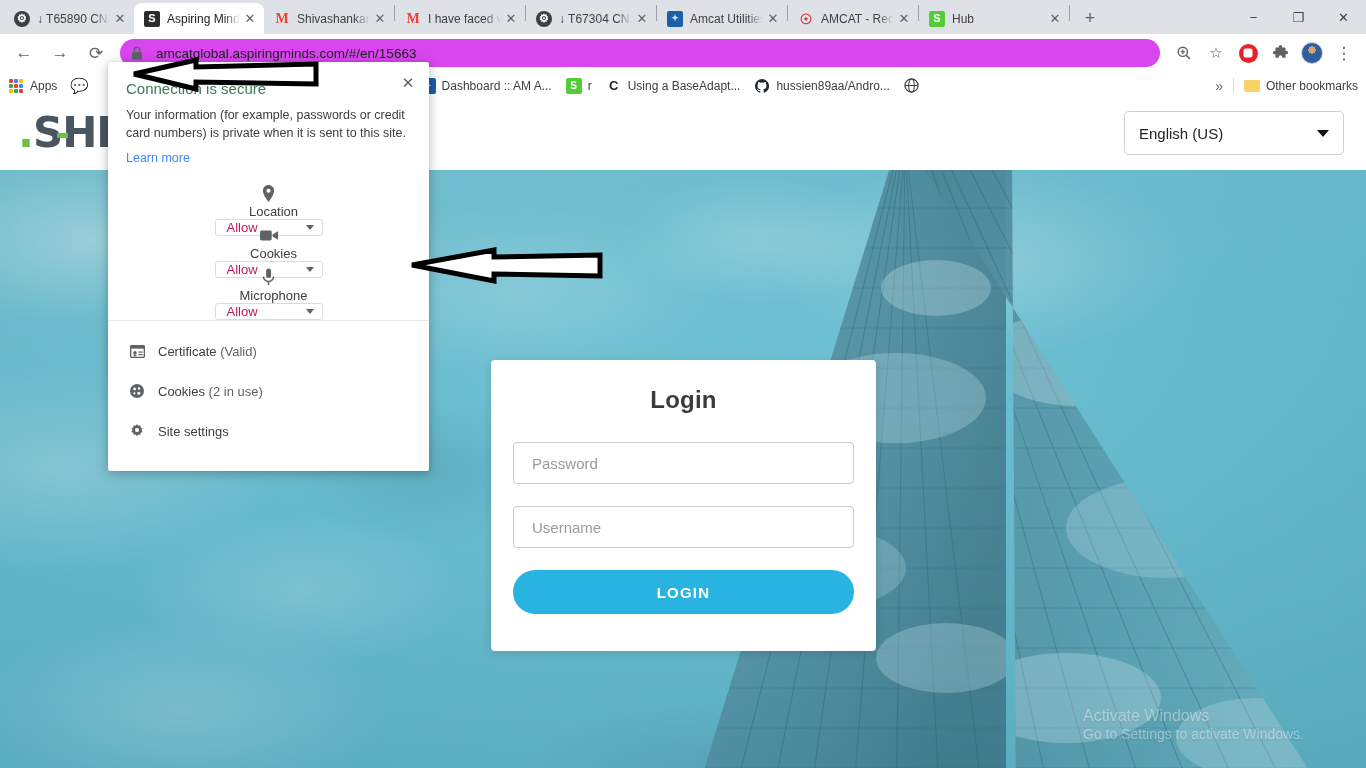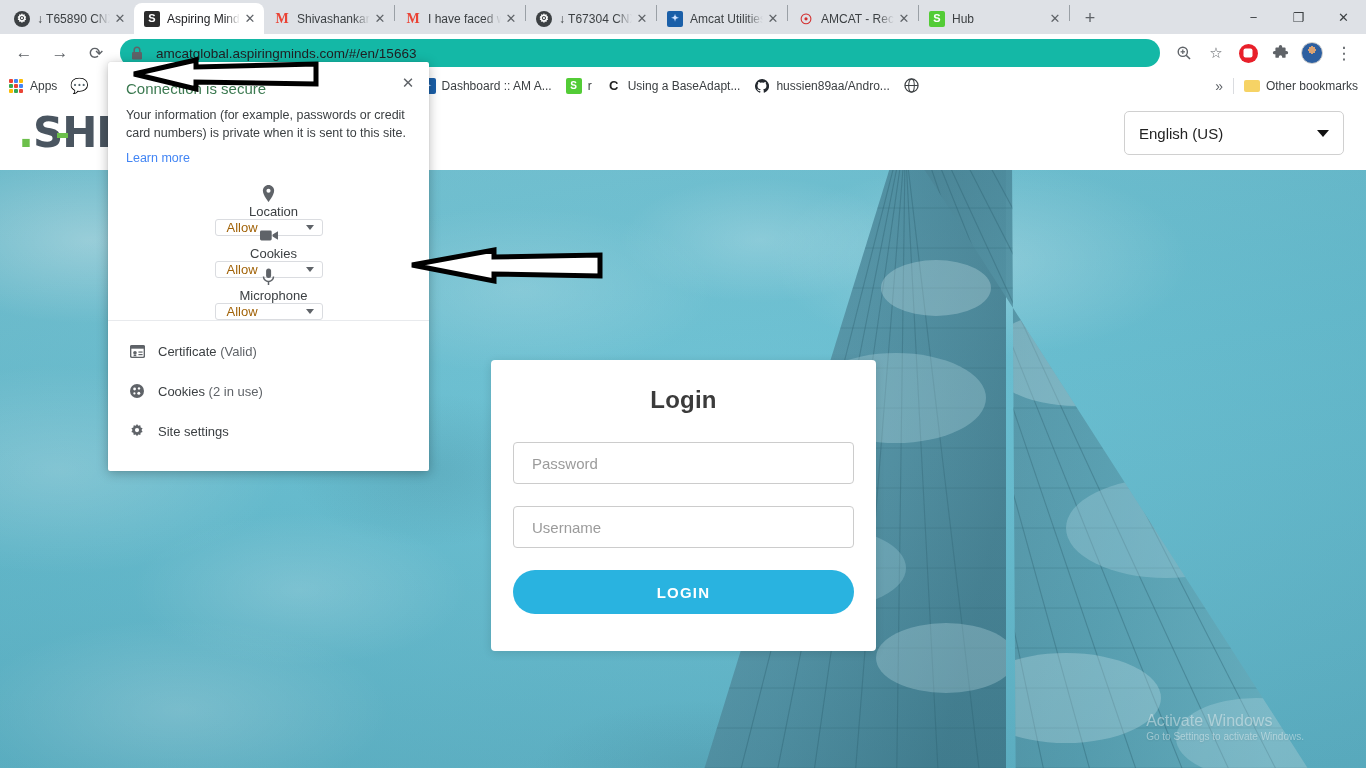--- a/index.html
+++ b/index.html
@@ -74,21 +74,21 @@
   .toolbar {
     height: 38px; background: #fff;
     display: flex; align-items: center; padding: 0 6px;
   }
   .navbtn {
     width: 30px; height: 30px; margin: 0 3px;
     display: flex; align-items: center; justify-content: center;
     color: #5f6368; font-size: 17px; border-radius: 50%;
   }
   .omnibox {
-    flex: 1 1 auto; height: 28px; background: #14b8a6;
+    flex: 1 1 auto; height: 28px; background: #d946ef;
     border-radius: 14px; display: flex; align-items: center;
     margin: 0 8px 0 6px; padding-left: 4px; position: relative;
   }
   .lockwrap {
     width: 26px; height: 26px; border-radius: 50%;
     display: flex; align-items: center; justify-content: center;
     flex: 0 0 26px;
   }
   .url { font-size: 13.5px; color: #202124; margin-left: 6px; white-space: nowrap; }
   .tb-icons { display: flex; align-items: center; }
@@ -245,21 +245,21 @@
     text-align: center; font-size: 16px; color: #1f2d33;
   }
   .support a { color: #e8392e; font-weight: bold; text-decoration: none; }
 
   .activate {
     position: absolute; right: 62px; bottom: 26px;
     text-align: left; color: rgba(255,255,255,.42);
     text-shadow: 0 1px 2px rgba(0,0,0,.08);
   }
   .activate .a1 { font-size: 16px; line-height: 1.25; }
-  .activate .a2 { font-size: 10px; }
+  .activate .a2 { font-size: 14px; }
 
   
   .popup {
     position: absolute; left: 108px; top: 62px;
     width: 321px; background: #fff;
     border-radius: 2px;
     box-shadow: 0 2px 12px rgba(0,0,0,.28), 0 0 1px rgba(0,0,0,.2);
     z-index: 50; padding-top: 18px;
   }
   .popup-close {
@@ -281,21 +281,21 @@
     display: flex; align-items: center; height: 42px; flex-direction: column;
   }
   .perm-ico {
     width: 22px; flex: 0 0 22px; display: flex; align-items: center; justify-content: center;
     color: #5f6368;
   }
   .perm-label { font-size: 13px; color: #3c4043; margin-left: 10px; flex: 1 1 auto; }
   .perm-sel {
     width: 108px; height: 30px; border: 1px solid #dadce0; border-radius: 3px;
     display: flex; align-items: center; justify-content: space-between;
-    padding: 0 8px 0 11px; font-size: 13px; color: #a16207; background: #fff;
+    padding: 0 8px 0 11px; font-size: 13px; color: #be185d; background: #fff;
   }
   .perm-caret {
     width:0;height:0;border-left:4px solid transparent;border-right:4px solid transparent;
     border-top:5px solid #5f6368;
   }
   .popup-sep { height: 1px; background: #e8eaed; margin: 2px 0 0; }
   .link-list { padding: 10px 18px 20px; }
   .link-row { display: flex; align-items: center; height: 40px; }
   .link-ico { width: 22px; flex: 0 0 22px; display:flex;align-items:center;justify-content:center;color:#5f6368;}
   .link-text { font-size: 13px; color: #3c4043; margin-left: 10px; }

